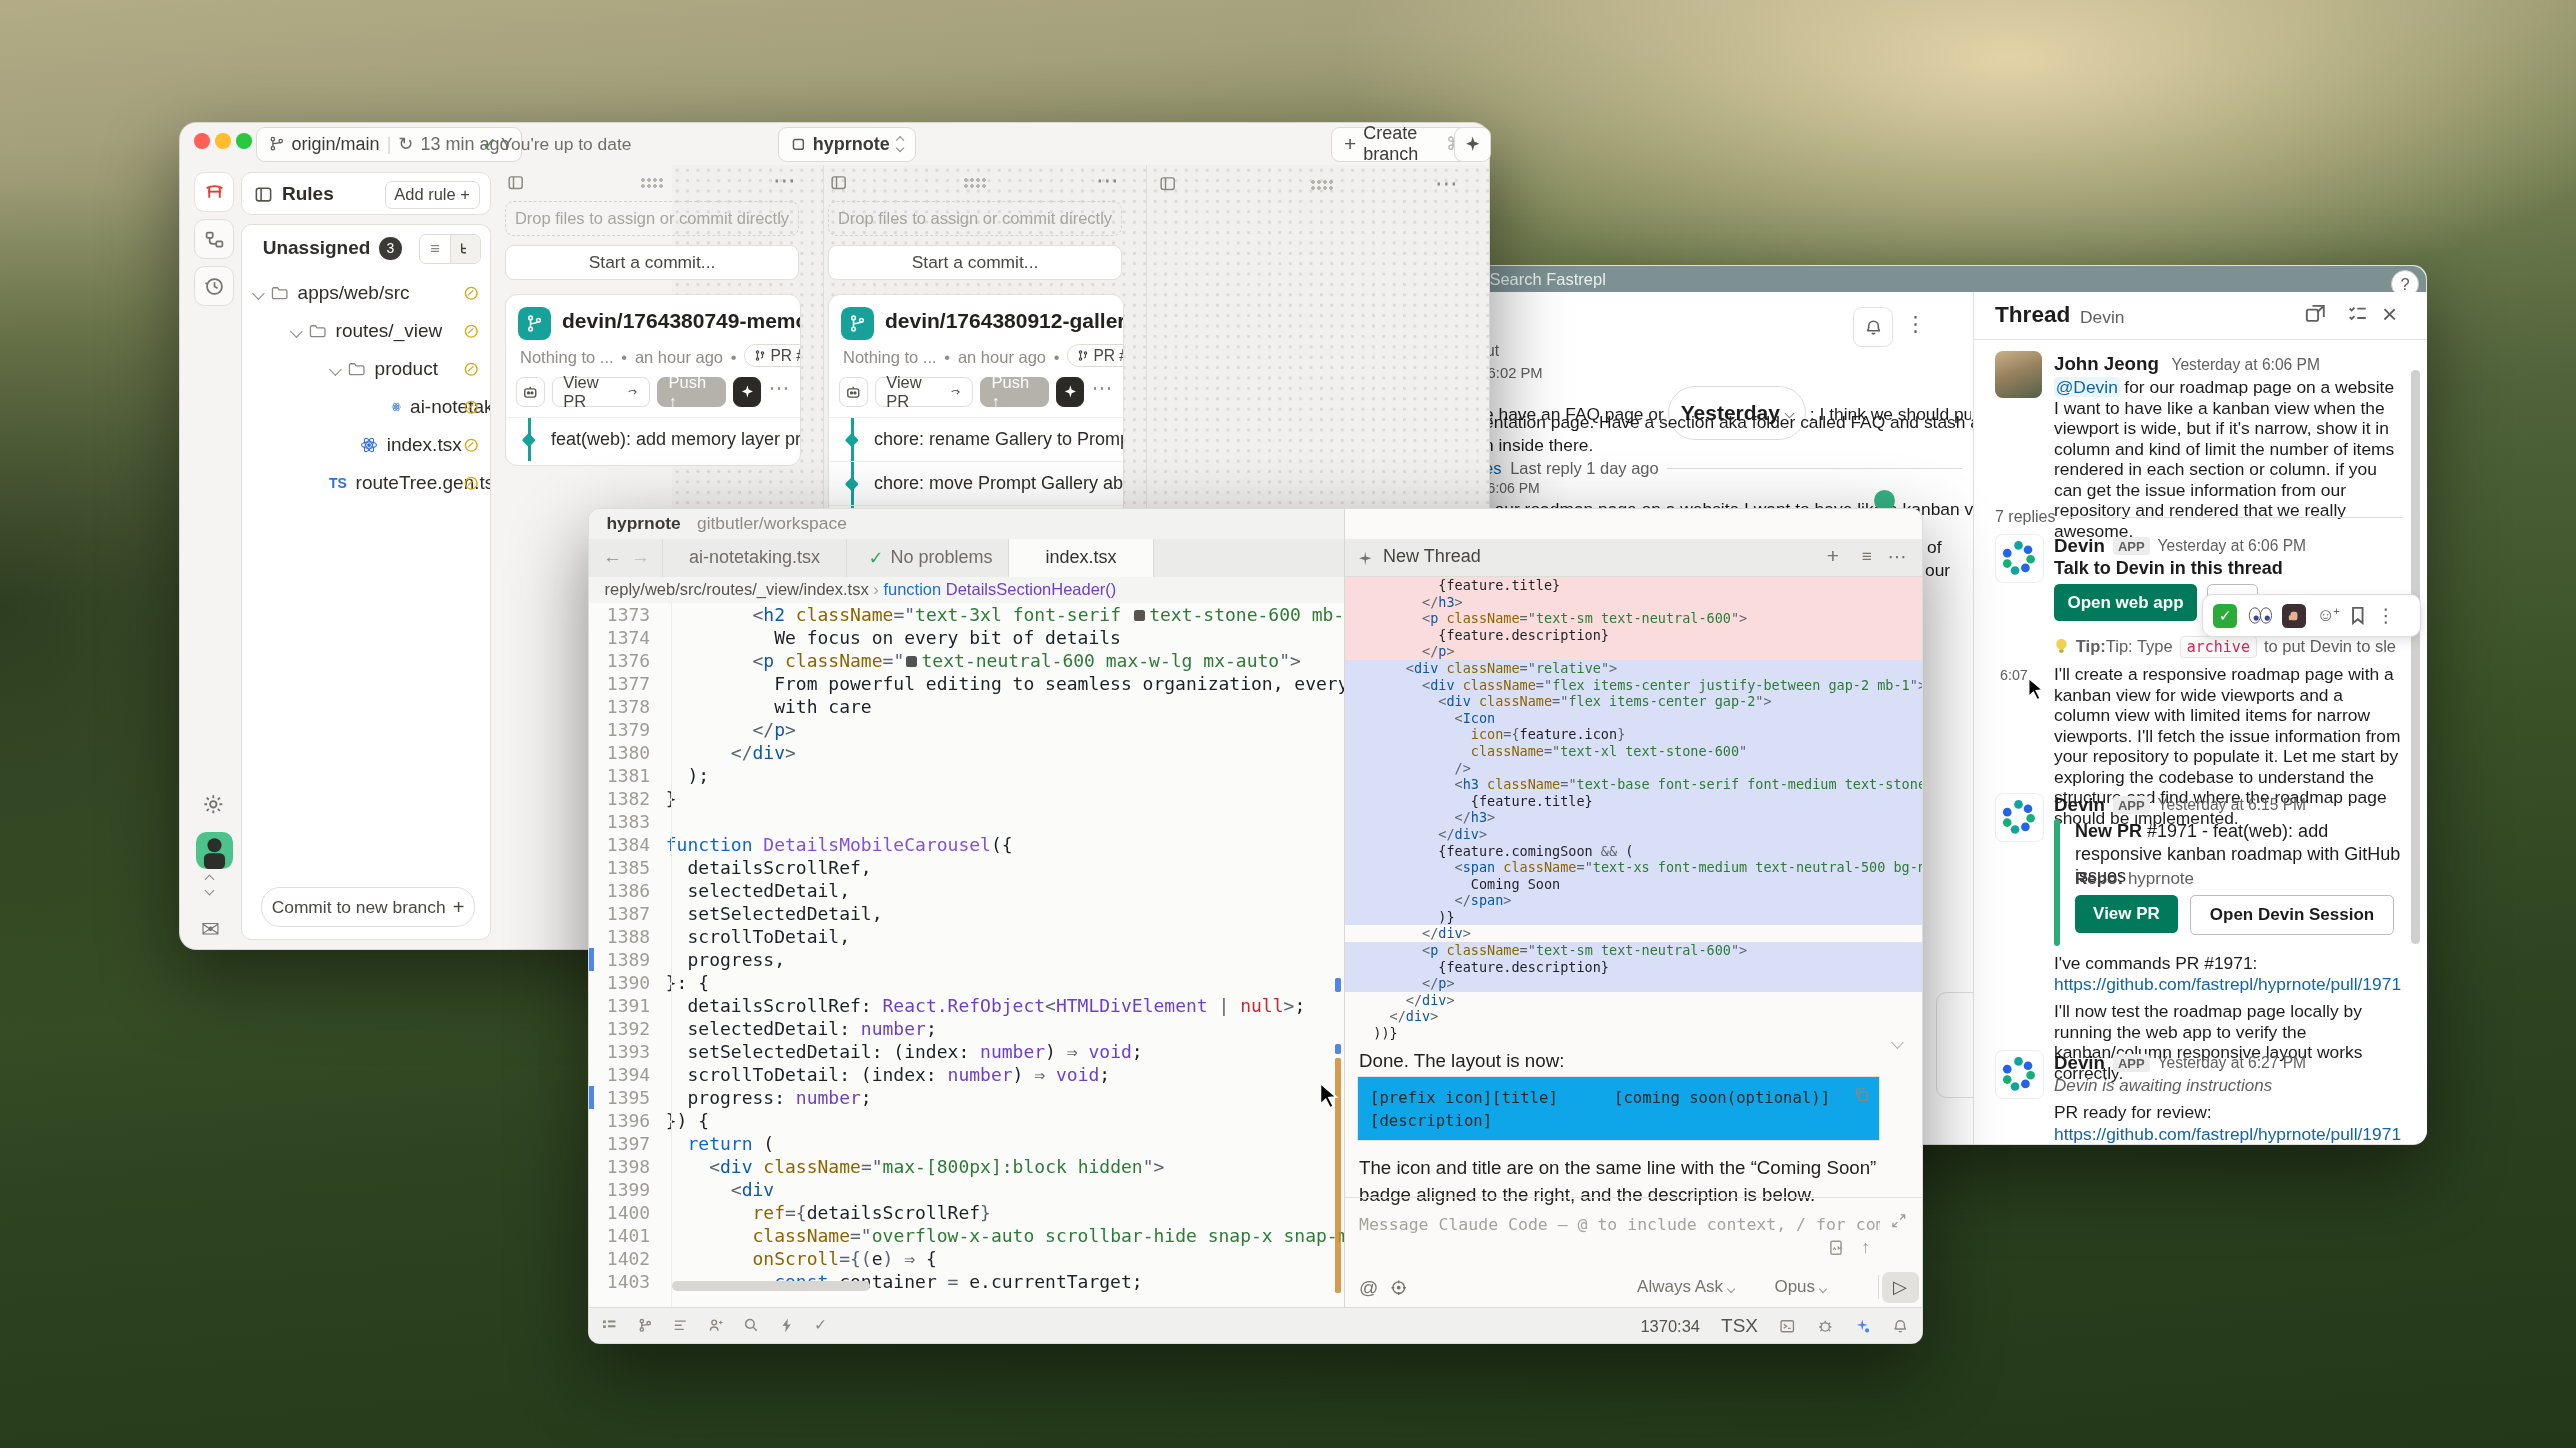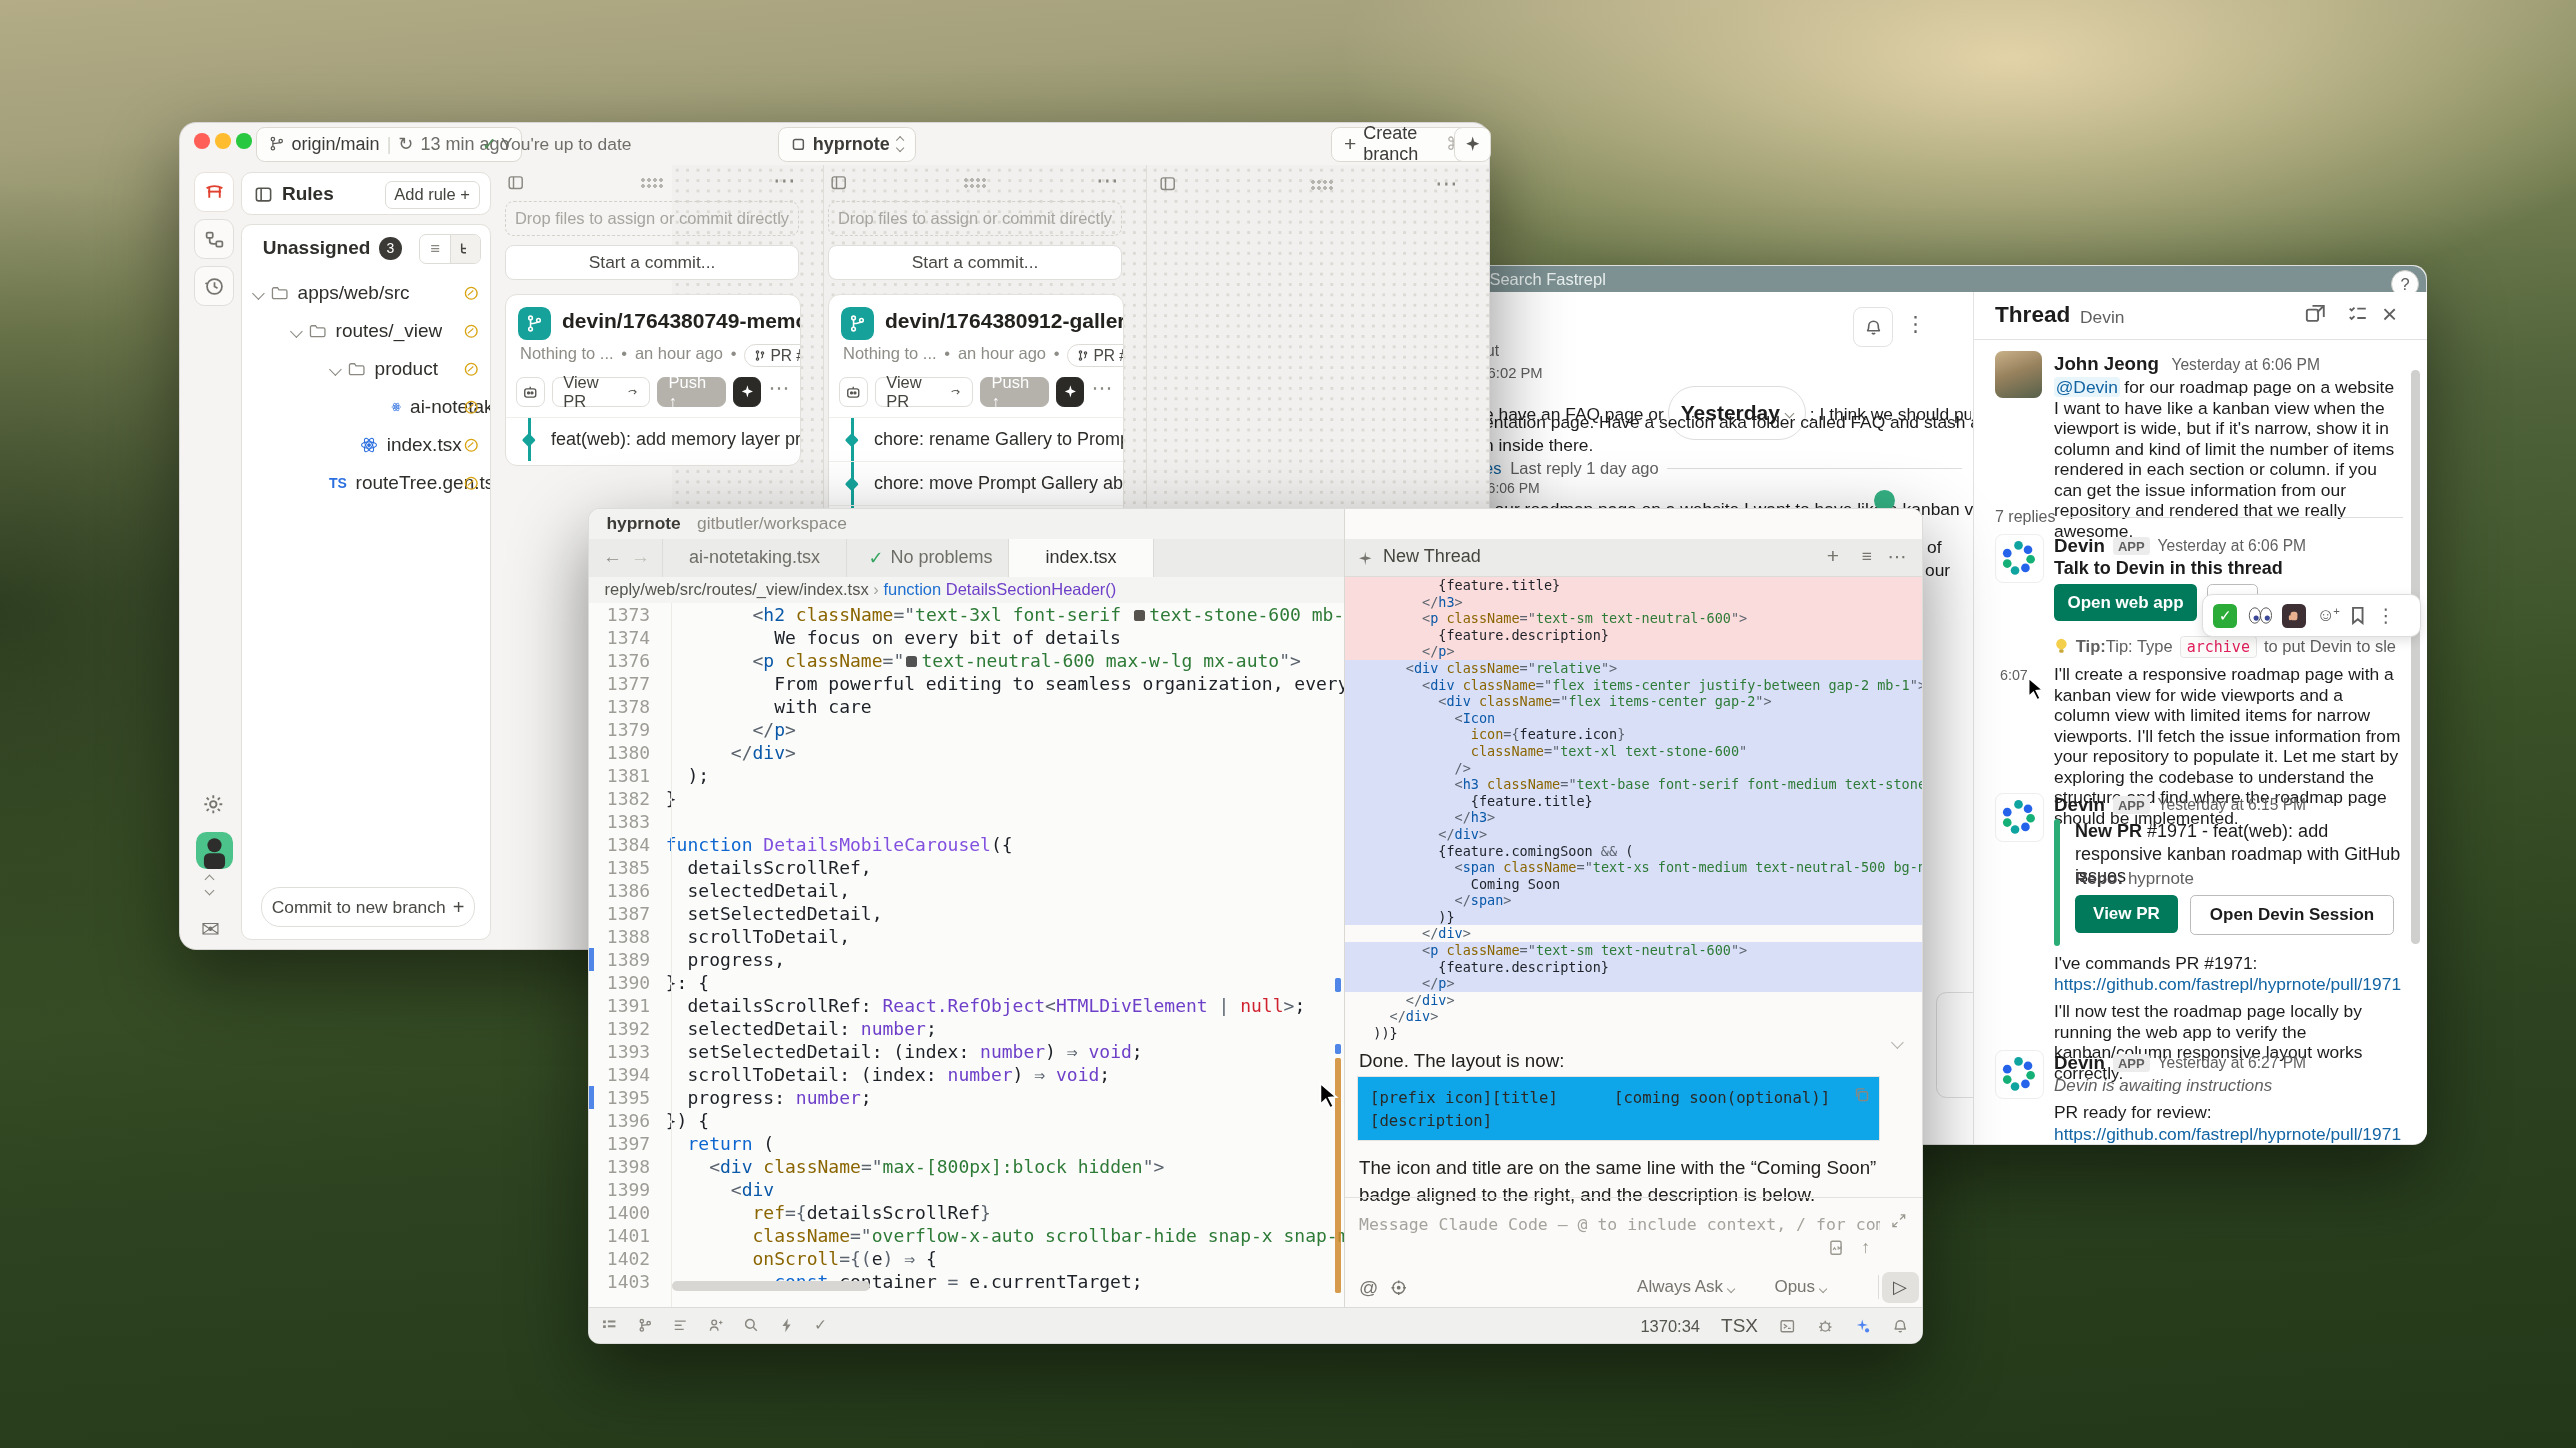--- a/index.html
+++ b/index.html
@@ -20,21 +20,21 @@
   .tl{position:absolute;width:15.6px;height:15.6px;border-radius:50%;}
   .pill{position:absolute;display:flex;align-items:center;gap:7px;border:0.9px solid #dcd9d3;border-radius:8.7px;background:#fdfdfc;color:#3c3b37;font-size:18px;padding:0 12px;height:35px;box-sizing:border-box;}
   .gb-card{position:absolute;background:#fff;border:0.9px solid #e2e0da;border-radius:10.4px;box-sizing:border-box;}
   .gb-railbtn{position:absolute;width:38px;height:38px;border-radius:10.4px;border:0.9px solid #e0deda;background:#fbfaf9;display:flex;align-items:center;justify-content:center;}
   .tree-row{display:flex;align-items:center;height:38px;font-size:19px;color:#2f2e2b;position:relative;}
   .lane{position:absolute;width:294px;}
   .dashed{border:1.7px dashed #d3d1cb;border-radius:8.7px;color:#a7a5a0;font-size:16.5px;display:flex;align-items:center;justify-content:center;}
   .btnw{background:#fff;border:0.9px solid #e0deda;border-radius:8.7px;color:#494844;display:flex;align-items:center;justify-content:center;}
   .branchcard{background:#fff;border:0.9px solid #e2e0da;border-radius:12px;position:absolute;overflow:hidden;}
   .bicon{width:33px;height:33px;border-radius:8.7px;background:#16a29a;display:flex;align-items:center;justify-content:center;}
-  .meta{font-size:16.5px;color:#8e8c86;display:flex;align-items:flex-start;gap:7.8px;}
+  .meta{font-size:16.5px;color:#8e8c86;display:flex;align-items:flex-end;gap:7.8px;}
   .prpill{border:0.9px solid #dddbd5;border-radius:868px;padding:1.7px 8.7px;color:#4a4945;font-size:15.6px;display:flex;align-items:center;gap:4.3px;}
   .toolbtn{height:29.5px;border:0.9px solid #e0deda;border-radius:7.8px;background:#fff;display:flex;align-items:center;justify-content:center;font-size:16.5px;color:#45443f;padding:0 10.4px;gap:6px;box-sizing:border-box;}
   .commit{display:flex;align-items:center;height:43px;border-top:0.9px solid #f0efec;font-size:18px;color:#2e2d2a;position:relative;}
   .cdot{position:absolute;left:18px;width:9.6px;height:9.6px;background:#14a39b;transform:rotate(45deg);border-radius:1.7px;}
   .cline{position:absolute;left:22px;top:0;bottom:0;width:2.6px;background:#14a39b;}
   
   .ed{left:588px;top:508px;width:1333px;height:834px;border-radius:12px;background:#fbfbfa;overflow:hidden;}
   .ed-bar{position:absolute;left:0;right:0;}
   .mono{font-family:"DejaVu Sans Mono",monospace;}
   .cl{white-space:pre;height:23px;line-height:23px;font-size:18px;display:flex;}

